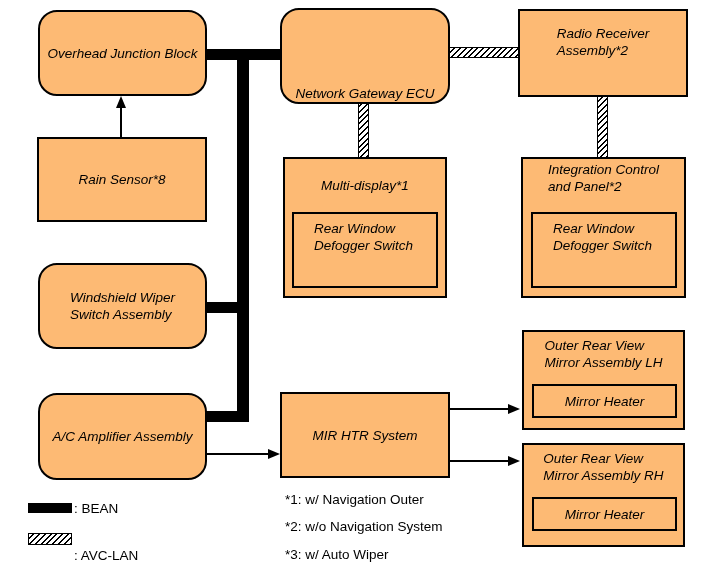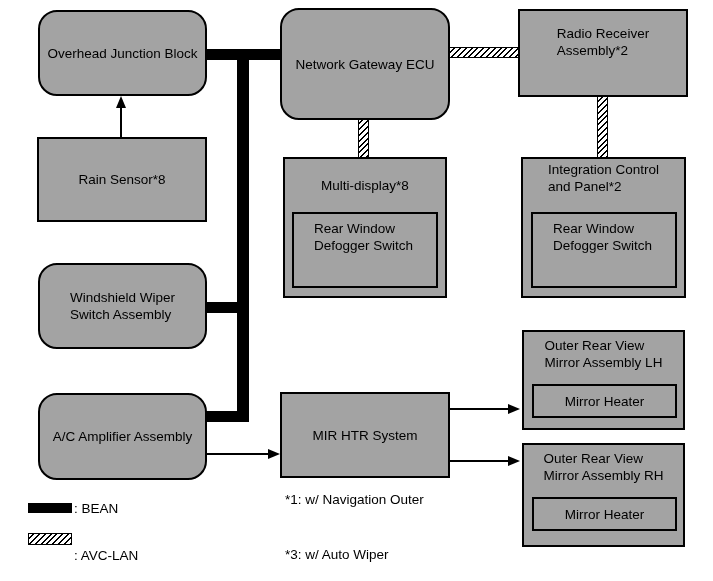--- a/index.html
+++ b/index.html
@@ -1,42 +1,42 @@
 <!DOCTYPE html>
 <html><head>
 <meta charset="utf-8">
 <style>
   html,body{margin:0;padding:0;background:#fff;}
   #canvas{
     position:relative;width:713px;height:581px;background:#ffffff;
     font-family:"Liberation Sans","DejaVu Sans",sans-serif;
     font-size:13.5px;color:#000;line-height:17px;overflow:hidden;
   }
-  .box{position:absolute;box-sizing:border-box;border:2px solid #000;background:#a3a3a3;}
+  .box{position:absolute;box-sizing:border-box;border:2px solid #000;background:#fdba74;font-style:italic;}
   .rounded{border-radius:19px;}
   .center{display:flex;align-items:center;justify-content:center;text-align:center;}
   .center-left{display:flex;align-items:center;justify-content:center;}
   .center-left .pre{text-align:left;}
   .pre{white-space:pre-line;}
   .title-top{display:flex;justify-content:center;}
   .title-top .pre{text-align:left;}
   
   .bean{position:absolute;background:#000;}
   .avc{
     position:absolute;box-sizing:border-box;border:1px solid #000;
     background:repeating-linear-gradient(135deg,#fff 0 2.6px,#000 2.6px 4.1px);
   }
   .tline{position:absolute;background:#000;}
   .ah-right{position:absolute;width:0;height:0;
     border-top:5px solid transparent;border-bottom:5px solid transparent;border-left:12px solid #000;}
   .ah-up{position:absolute;width:0;height:0;
     border-left:5px solid transparent;border-right:5px solid transparent;border-bottom:12px solid #000;}
   
   #ojb{left:38px;top:10px;width:169px;height:86px;}
-  #nge{left:280px;top:8px;width:170px;height:112px;}
+  #nge{left:280px;top:8px;width:170px;height:96px;align-items:flex-end;}
   #rra{left:518px;top:9px;width:170px;height:88px;padding-top:14px;}
   #rain{left:37px;top:137px;width:170px;height:85px;}
   #wws{left:38px;top:263px;width:169px;height:86px;}
   #aca{left:38px;top:393px;width:169px;height:87px;}
   #mir{left:280px;top:392px;width:170px;height:86px;}
   #multi{left:283px;top:157px;width:164px;height:141px;}
   #multi-title{position:absolute;left:0;top:0;width:100%;height:53px;}
   #multi-inner{left:292px;top:212px;width:146px;height:76px;padding:6px 6px 0 20px;}
   #icp{left:521px;top:157px;width:165px;height:141px;padding-top:2px;}
   #icp-inner{left:531px;top:212px;width:146px;height:76px;padding:6px 6px 0 20px;}
@@ -103,21 +103,21 @@
     <span class="pre">Radio Receiver
 Assembly*2</span>
   </div>
 
   <div class="box center" id="rain">
     <span>Rain Sensor*8</span>
   </div>
 
   <div class="box" id="multi">
     <div class="center" id="multi-title">
-      <span>Multi-display*8</span>
+      <span>Multi-display*1</span>
     </div>
   </div>
   <div class="box" id="multi-inner">
     <span class="pre">Rear Window
 Defogger Switch</span>
   </div>
 
   <div class="box title-top" id="icp">
     <span class="pre">Integration Control
 and Panel*2</span>
@@ -155,15 +155,16 @@
   <div class="box center" id="rh-inner">
     <span>Mirror Heater</span>
   </div>
 
   <div id="legend-bean-swatch"></div>
   <div id="legend-bean-label">: BEAN</div>
   <div class="avc" id="legend-avc-swatch"></div>
   <div id="legend-avc-label">: AVC-LAN</div>
 
   <div class="footnote" id="fn1">*1: w/ Navigation Outer</div>
+  <div class="footnote" id="fn2">*2: w/o Navigation System</div>
   <div class="footnote" id="fn3">*3: w/ Auto Wiper</div>
 
 </div>
 
 </body></html>

